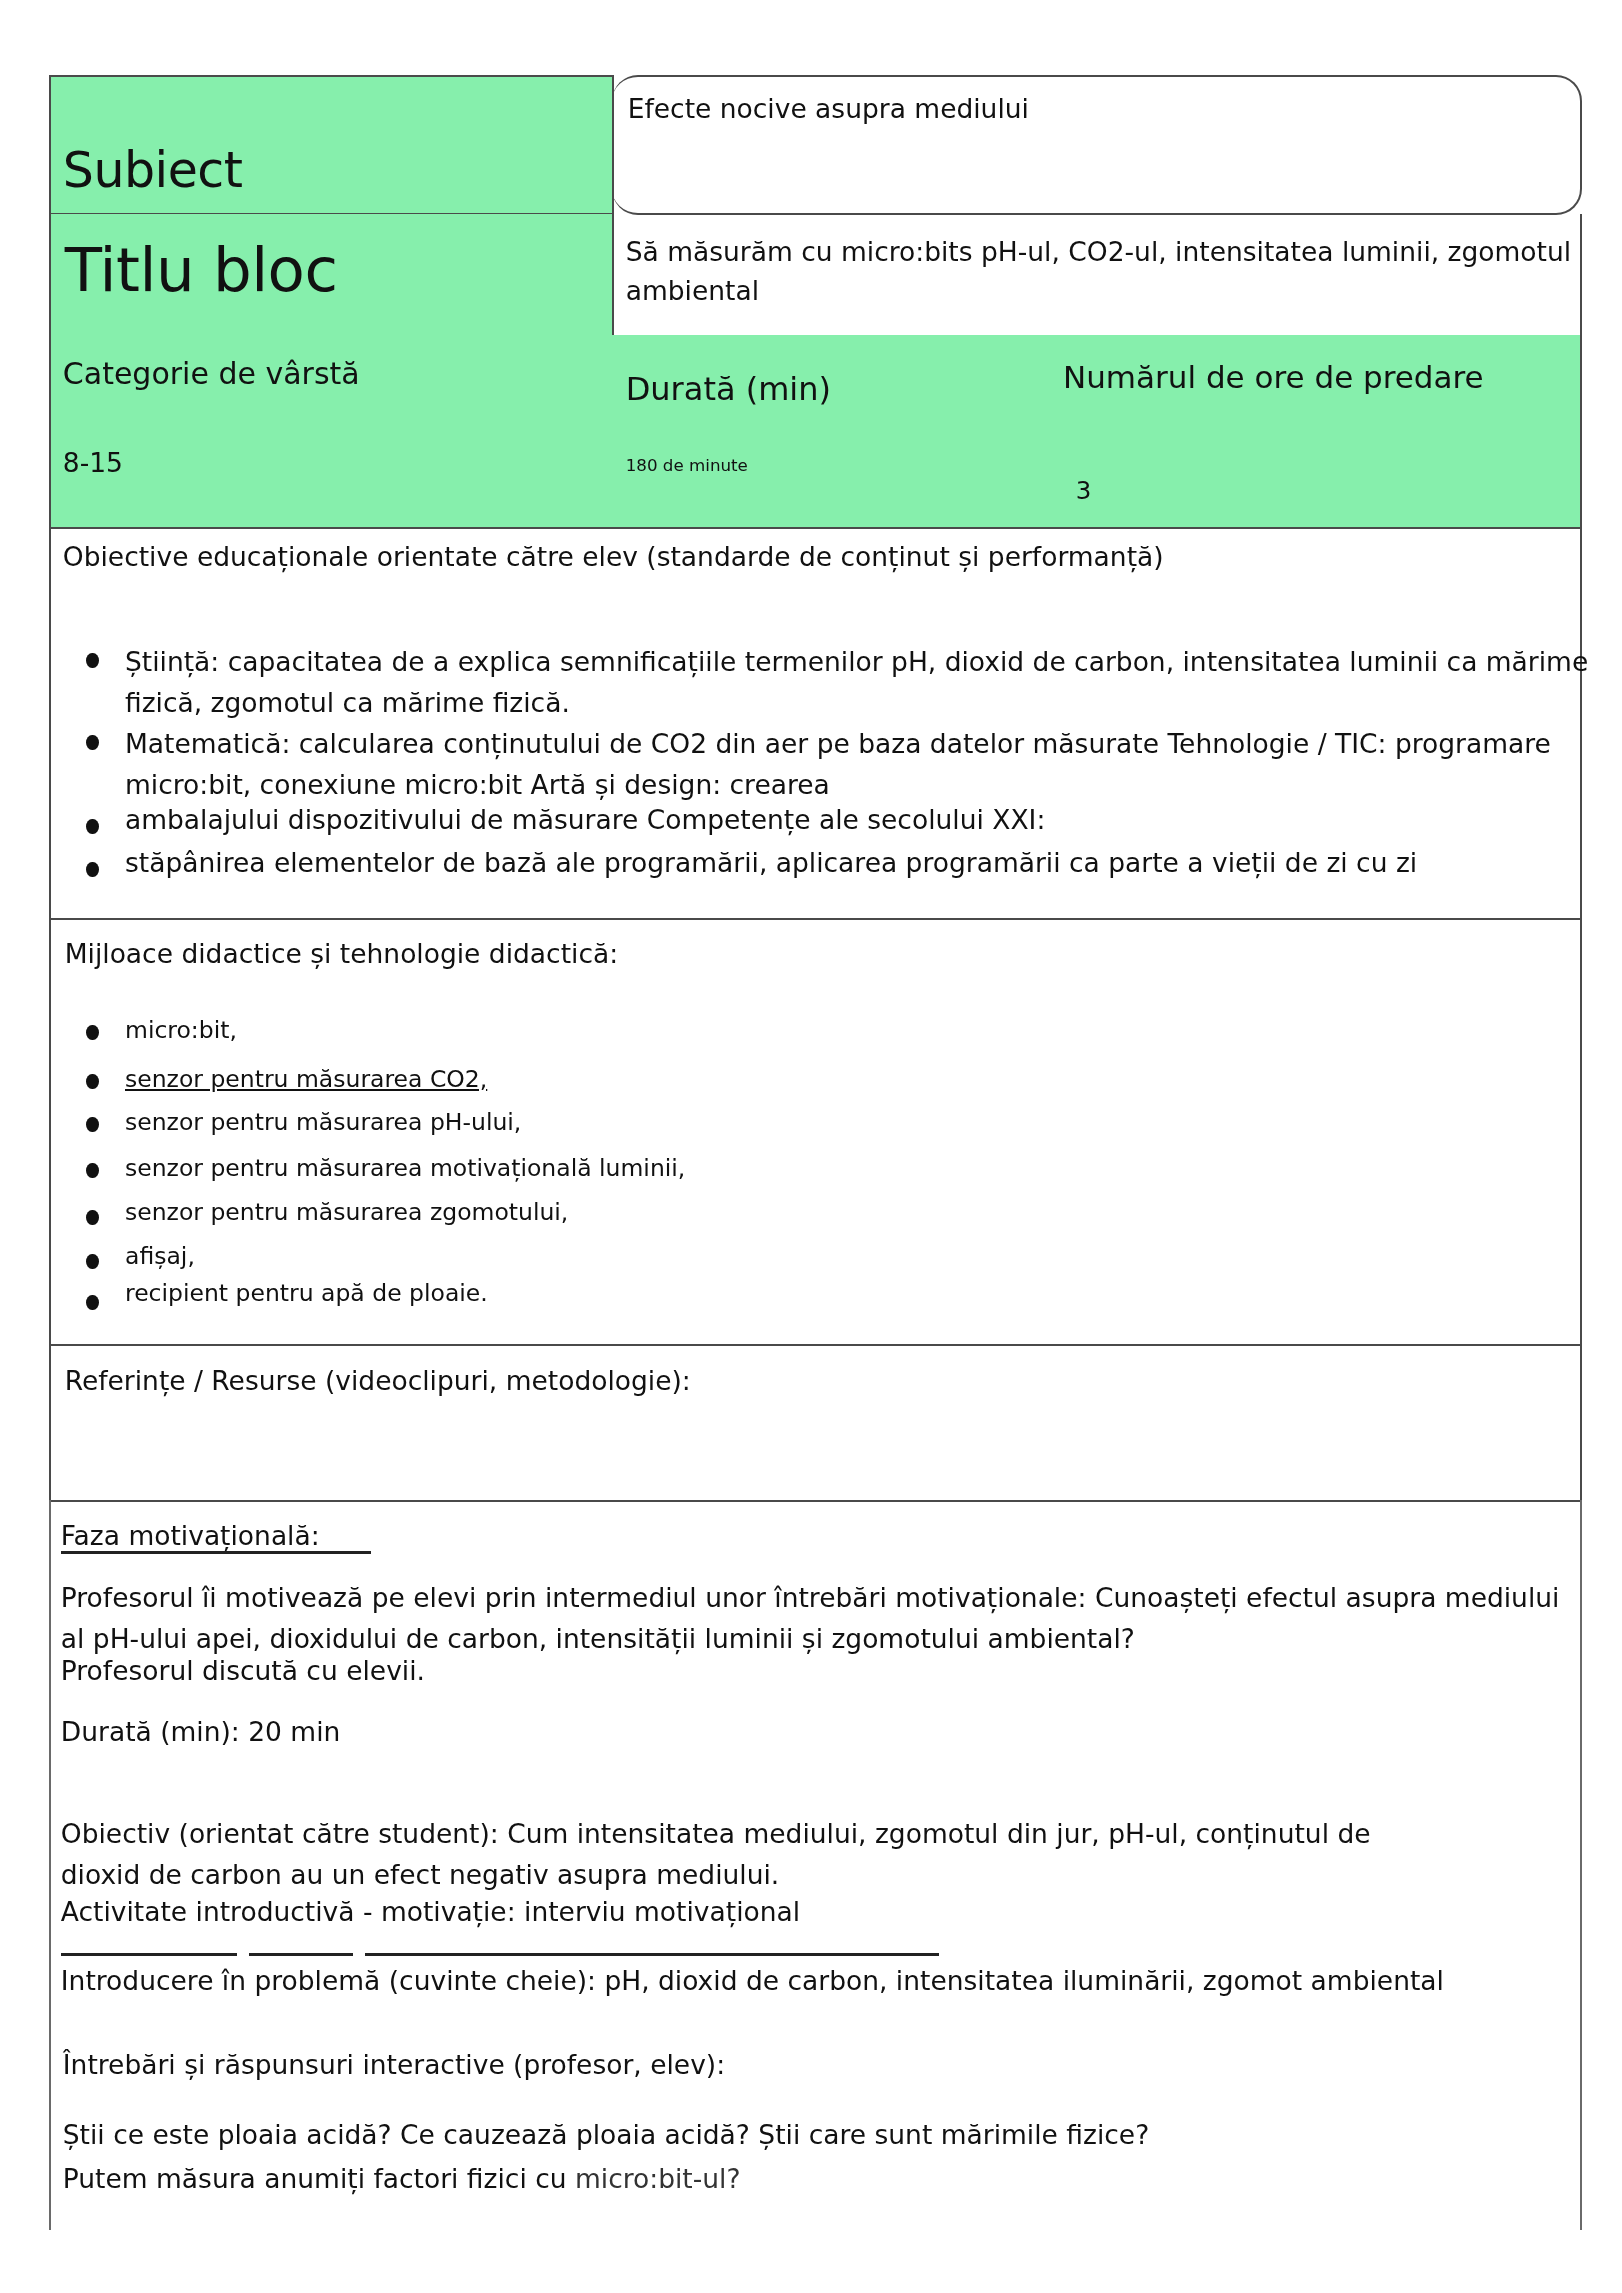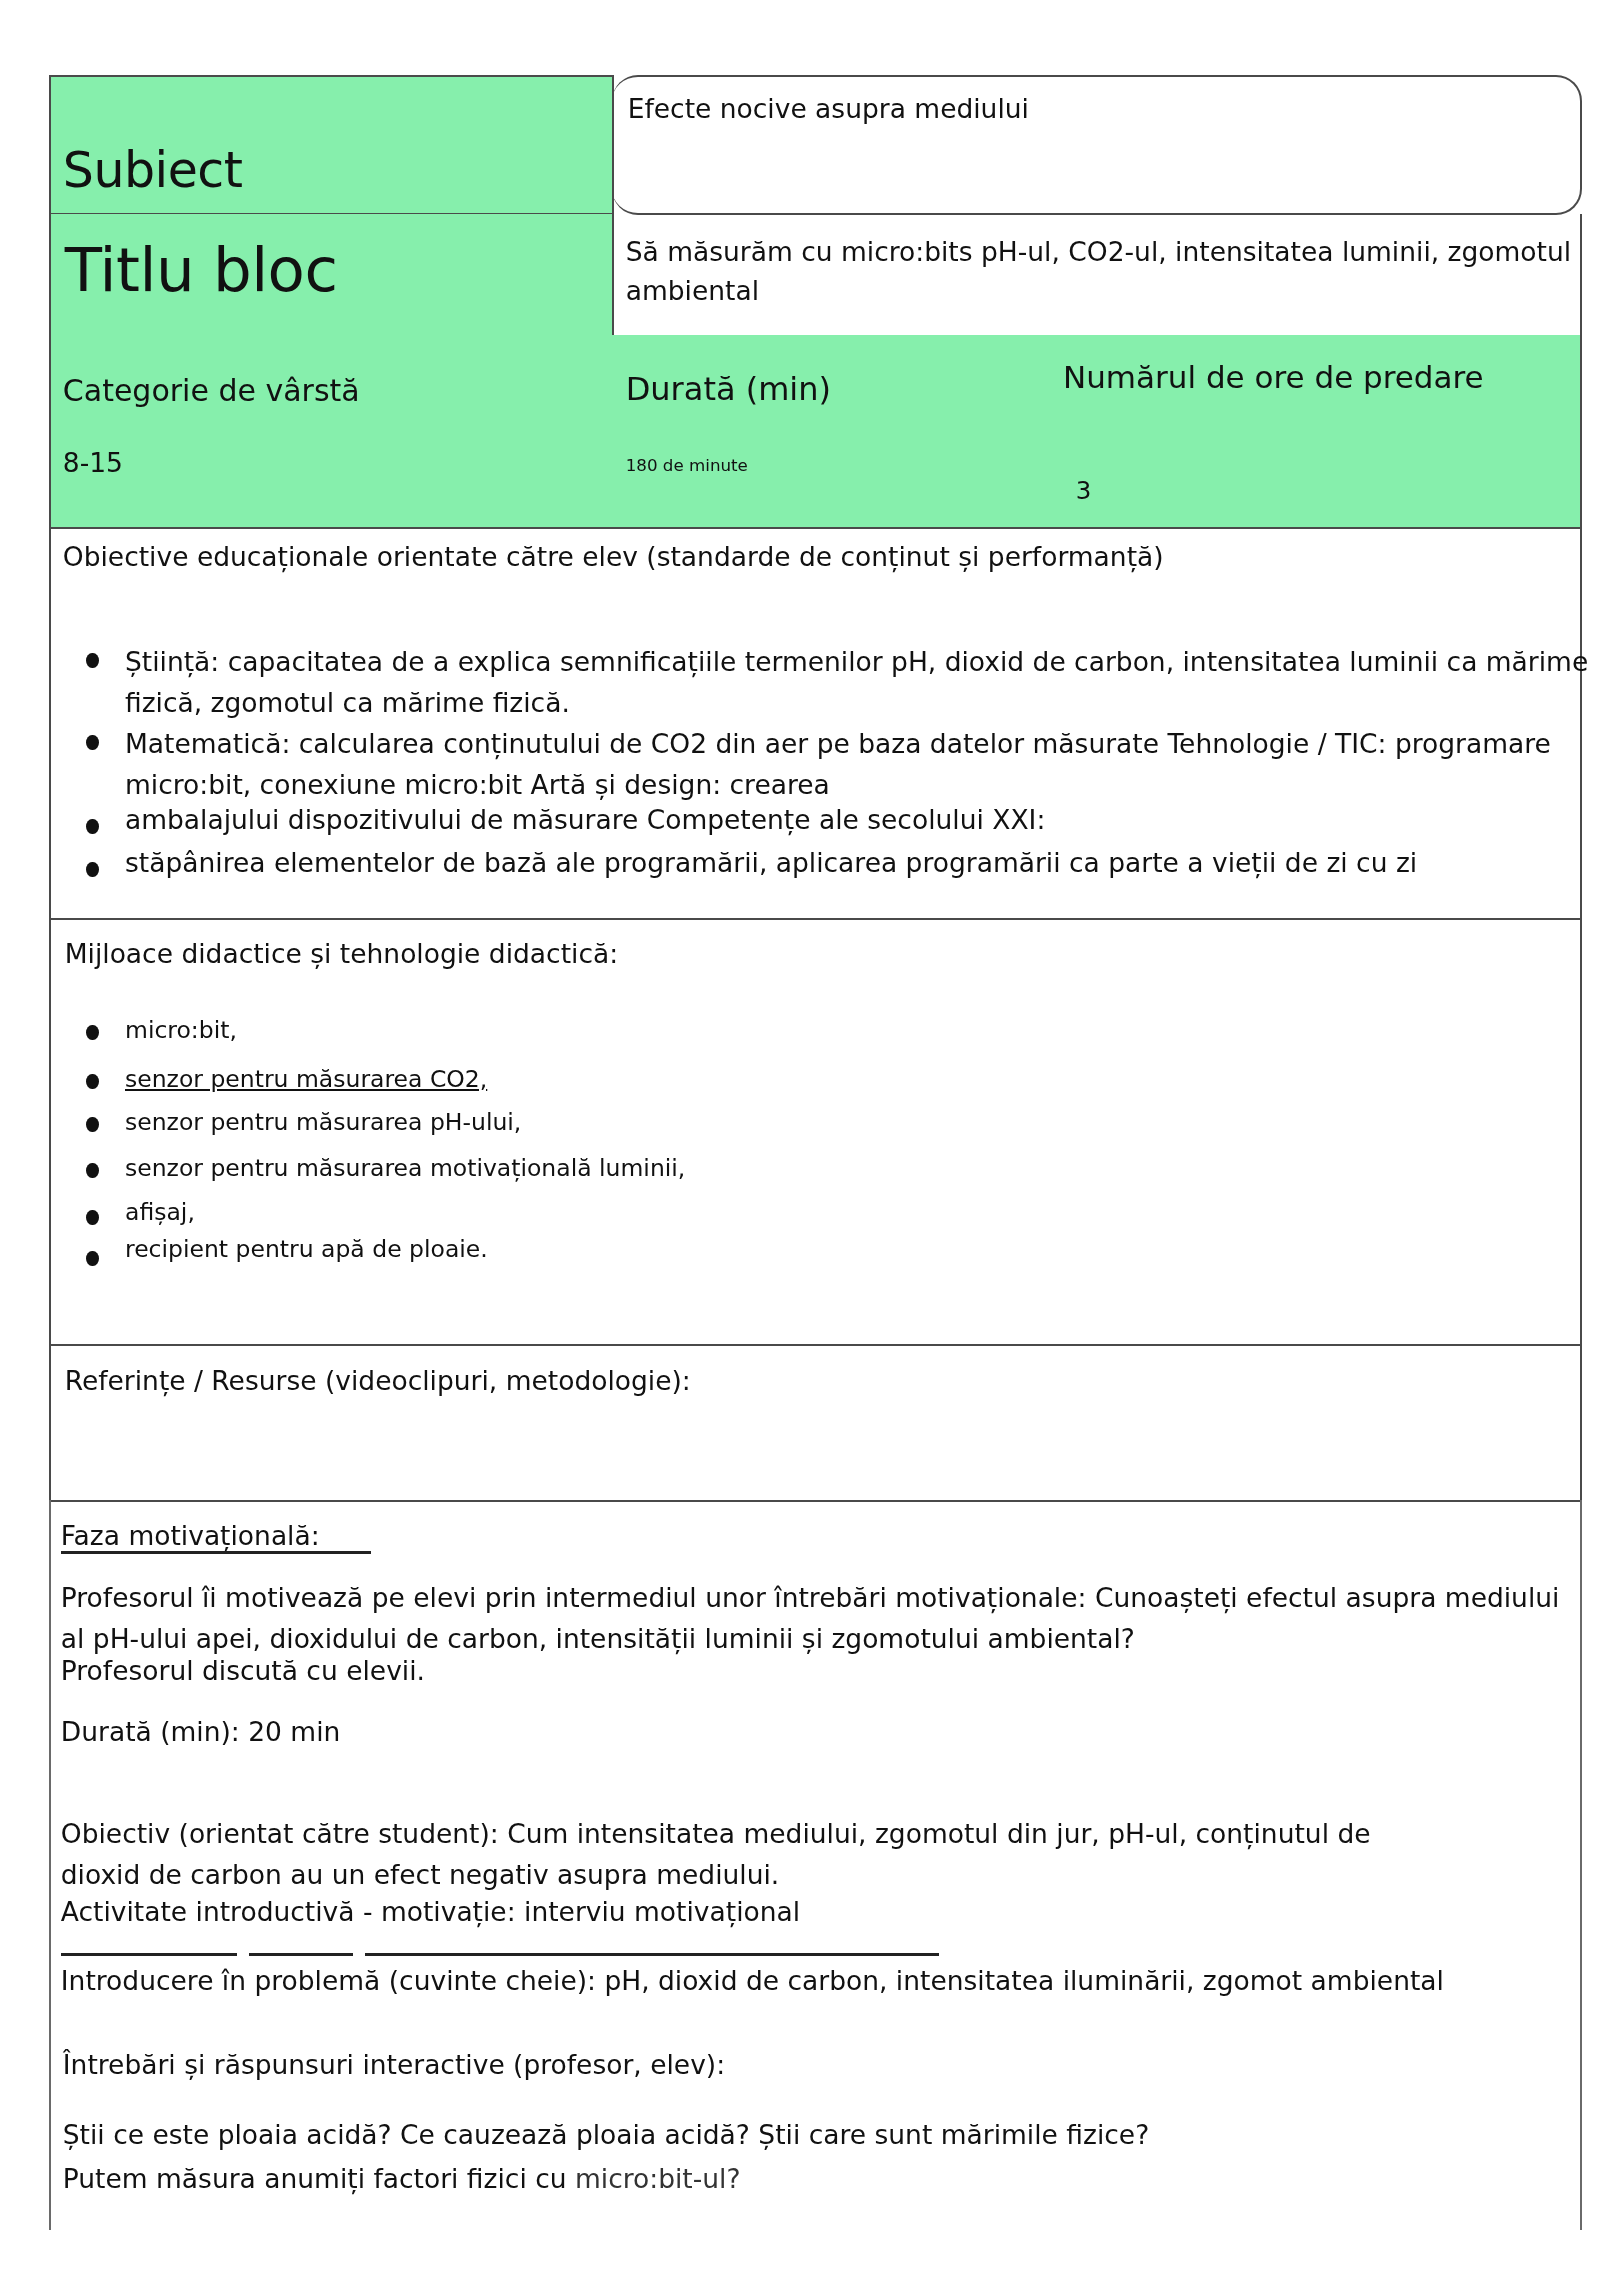--- a/index.html
+++ b/index.html
@@ -41,21 +41,21 @@
 
   <div class="cell shaded b" style="left:49px; top:214px; width:565px; height:123px; border-top:none;">
     <span class="t lbl-xxl" style="left:13.7px; top:19.6px;">Titlu bloc</span>
   </div>
   <div class="cell b" style="left:612px; top:214px; width:970px; height:123px; border-top:none; border-left:none;">
     <span class="t txt-md" style="left:13.7px; top:21.6px;">Să măsurăm cu micro:bits pH-ul, CO2-ul, intensitatea luminii, zgomotul</span>
     <span class="t txt-md" style="left:13.7px; top:61px;">ambiental</span>
   </div>
 
   <div class="cell shaded b" style="left:49px; top:335px; width:565px; height:194px; border-top:none;">
-    <span class="t txt-lg" style="left:11.8px; top:38px;">Categorie de vârstă</span>
+    <span class="t txt-lg" style="left:11.8px; top:21px;">Categorie de vârstă</span>
     <span class="t txt-md" style="left:11.8px; top:112px;">8-15</span>
   </div>
   <div class="cell shaded b" style="left:612px; top:335px; width:452px; height:194px; border-top:none; border-left:none;">
     <span class="t txt-lg" style="left:13.7px; top:35px; font-size:32px;">Durată (min)</span>
     <span class="t txt-xs" style="left:13.7px; top:120px;">180 de minute</span>
   </div>
   <div class="cell shaded b" style="left:1062px; top:335px; width:520px; height:194px; border-top:none; border-left:none;">
     <span class="t txt-lg" style="left:1px; top:23.5px; font-size:31px;">Numărul de ore de predare</span>
     <span class="t txt-md" style="left:13.7px; top:141px; font-size:24.5px;">3</span>
   </div>
@@ -96,20 +96,24 @@
         <span>senzor pentru măsurarea CO2,</span>
       </li>
       <li style="height:46px;">
         <span class="dot" style="top:8.8px;"></span>
         <span>senzor pentru măsurarea pH-ului,</span>
       </li>
       <li style="height:44px;">
         <span class="dot" style="top:8.8px;"></span>
         <span>senzor pentru măsurarea motivațională luminii,</span>
       </li>
+      <li style="height:44px;">
+        <span class="dot" style="top:11.8px;"></span>
+        <span>senzor pentru măsurarea zgomotului,</span>
+      </li>
       <li style="height:37px;">
         <span class="dot" style="top:11.8px;"></span>
         <span>afișaj,</span>
       </li>
       <li style="height:39px;">
         <span class="dot" style="top:15.7px;"></span>
         <span>recipient pentru apă de ploaie.</span>
       </li>
     </ul>
   </div>

